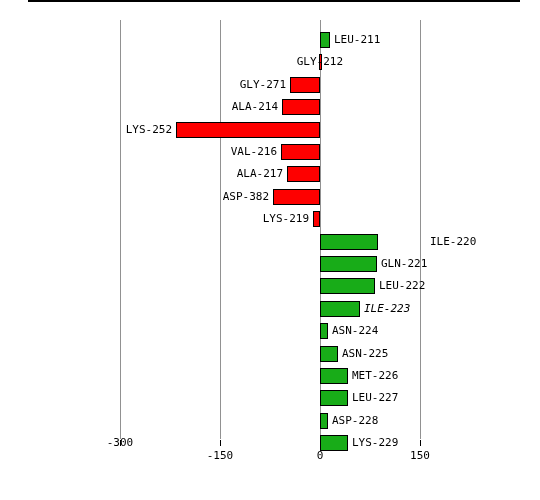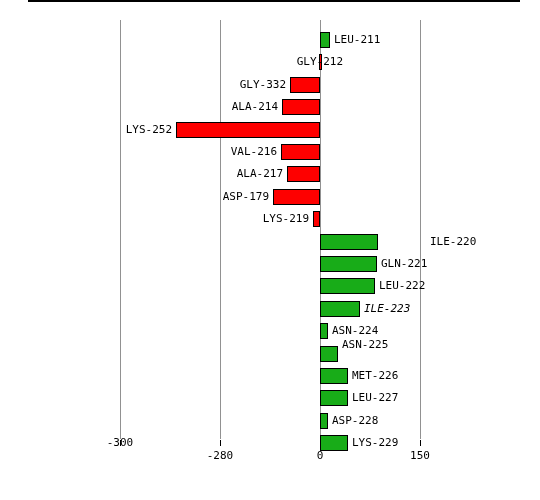--- a/index.html
+++ b/index.html
@@ -75,58 +75,58 @@
       <div class="gridline" style="left: 220px; top: 20px; height: 419px;"></div>
       <div class="gridline" style="left: 320px; top: 20px; height: 419px;"></div>
       <div class="gridline" style="left: 420px; top: 20px; height: 419px;"></div>
     </div>
   <div id="bars-layer">
       <div class="bar bar-pos" style="left: 320px; top: 32px; width: 10px;"></div>
       <div class="bar-label right" style="top: 32px; left: 334px;">LEU-211</div>
       <div class="bar bar-neg" style="left: 319px; top: 54px; width: 3px;"></div>
       <div class="bar-label left" style="top: 54px; left: 315px; margin-left: 28px;">GLY-212</div>
       <div class="bar bar-neg" style="left: 290px; top: 77px; width: 30px;"></div>
-      <div class="bar-label left" style="top: 77px; left: 286px;">GLY-332</div>
+      <div class="bar-label left" style="top: 77px; left: 286px;">GLY-271</div>
       <div class="bar bar-neg" style="left: 282px; top: 99px; width: 38px;"></div>
       <div class="bar-label left" style="top: 99px; left: 278px;">ALA-214</div>
       <div class="bar bar-neg" style="left: 176px; top: 122px; width: 144px;"></div>
       <div class="bar-label left" style="top: 122px; left: 172px;">LYS-252</div>
       <div class="bar bar-neg" style="left: 281px; top: 144px; width: 39px;"></div>
       <div class="bar-label left" style="top: 144px; left: 277px;">VAL-216</div>
       <div class="bar bar-neg" style="left: 287px; top: 166px; width: 33px;"></div>
       <div class="bar-label left" style="top: 166px; left: 283px;">ALA-217</div>
       <div class="bar bar-neg" style="left: 273px; top: 189px; width: 47px;"></div>
-      <div class="bar-label left" style="top: 189px; left: 269px;">ASP-179</div>
+      <div class="bar-label left" style="top: 189px; left: 269px;">ASP-382</div>
       <div class="bar bar-neg" style="left: 313px; top: 211px; width: 7px;"></div>
       <div class="bar-label left" style="top: 211px; left: 309px;">LYS-219</div>
       <div class="bar bar-pos" style="left: 320px; top: 234px; width: 58px;"></div>
       <div class="bar-label right" style="top: 234px; left: 382px; margin-left: 48px;">ILE-220</div>
       <div class="bar bar-pos" style="left: 320px; top: 256px; width: 57px;"></div>
       <div class="bar-label right" style="top: 256px; left: 381px;">GLN-221</div>
       <div class="bar bar-pos" style="left: 320px; top: 278px; width: 55px;"></div>
       <div class="bar-label right" style="top: 278px; left: 379px; text-align: right;">LEU-222</div>
       <div class="bar bar-pos" style="left: 320px; top: 301px; width: 40px;"></div>
       <div class="bar-label right" style="top: 301px; left: 364px; font-style: italic;">ILE-223</div>
       <div class="bar bar-pos" style="left: 320px; top: 323px; width: 8px;"></div>
       <div class="bar-label right" style="top: 323px; left: 332px;">ASN-224</div>
       <div class="bar bar-pos" style="left: 320px; top: 346px; width: 18px;"></div>
-      <div class="bar-label right" style="top: 337px; left: 342px;">ASN-225</div>
+      <div class="bar-label right" style="top: 346px; left: 342px;">ASN-225</div>
       <div class="bar bar-pos" style="left: 320px; top: 368px; width: 28px;"></div>
       <div class="bar-label right" style="top: 368px; left: 352px;">MET-226</div>
       <div class="bar bar-pos" style="left: 320px; top: 390px; width: 28px;"></div>
       <div class="bar-label right" style="top: 390px; left: 352px;">LEU-227</div>
       <div class="bar bar-pos" style="left: 320px; top: 413px; width: 8px;"></div>
       <div class="bar-label right" style="top: 413px; left: 332px;">ASP-228</div>
       <div class="bar bar-pos" style="left: 320px; top: 435px; width: 28px;"></div>
       <div class="bar-label right" style="top: 435px; left: 352px;">LYS-229</div>
     </div>
   <div class="axis-line"></div>
   <div id="ticks-layer">
       <div class="tick-mark" style="left: 120px; top: 440px;"></div>
       <div class="tick-label" style="left: 120px; top: 436px;">-300</div>
       <div class="tick-mark" style="left: 220px; top: 440px;"></div>
-      <div class="tick-label" style="left: 220px; top: 449px;">-280</div>
+      <div class="tick-label" style="left: 220px; top: 449px;">-150</div>
       <div class="tick-mark" style="left: 320px; top: 440px;"></div>
       <div class="tick-label" style="left: 320px; top: 449px;">0</div>
       <div class="tick-mark" style="left: 420px; top: 440px;"></div>
       <div class="tick-label" style="left: 420px; top: 449px;">150</div>
     </div>
 </div>
 
 </body></html>

